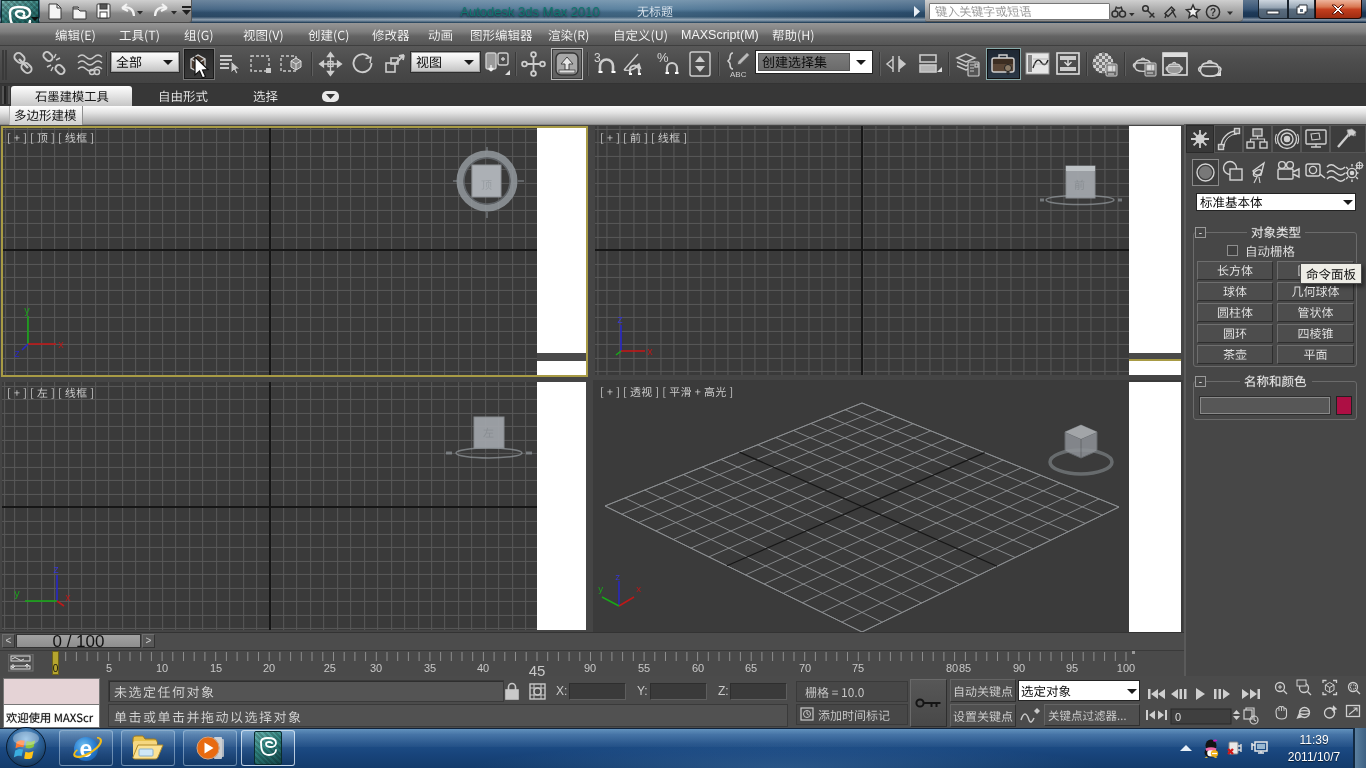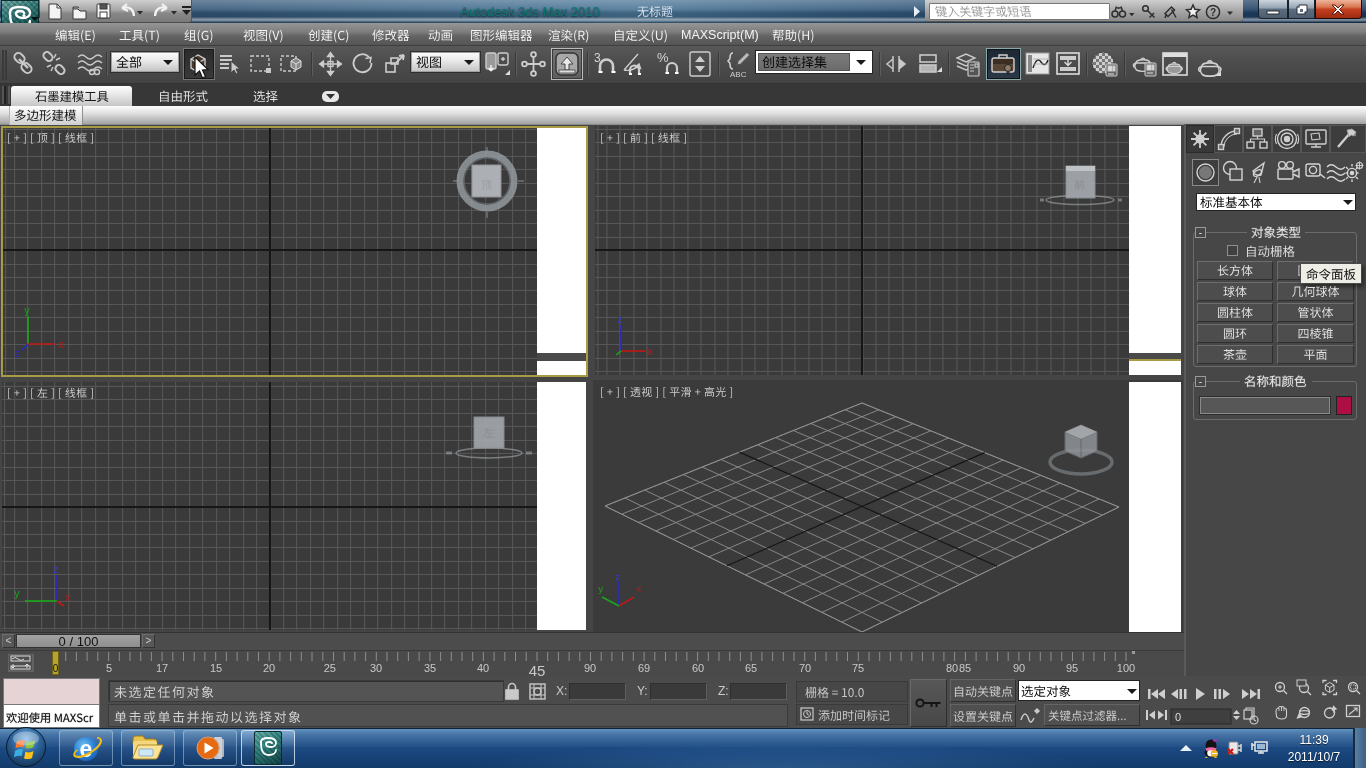--- a/index.html
+++ b/index.html
@@ -460,21 +460,21 @@
 <svg class="abs" style="left:598px;top:574px" width="50" height="40">
 <path d="M21 32 v-25" stroke="#2828c8" stroke-width="1.5"></path>
 <path d="M21 32 l15 -9" stroke="#c01818" stroke-width="1.5"></path>
 <path d="M21 32 l-17 -9" stroke="#18a818" stroke-width="1.5"></path>
 <text x="17" y="6" fill="#3838d8" font-size="9" font-family="Liberation Mono">z</text>
 <text x="38" y="18" fill="#c01818" font-size="9" font-family="Liberation Mono">x</text>
 <text x="0" y="18" fill="#18a818" font-size="9" font-family="Liberation Mono">y</text>
 </svg>
 <div class="abs" style="left:0;top:632px;width:1366px;height:18px;background:#4c4c4c;border-top:1px solid #333;"></div>
 <div class="abs" style="left:2px;top:634px;width:13px;height:14px;background:#585858;border:1px solid #6e6e6e;border-bottom-color:#333;border-right-color:#333;color:#ccc;font-size:10px;text-align:center;line-height:12px;">&lt;</div>
-<div class="abs" style="left:16px;top:634px;width:125px;height:14px;background:linear-gradient(#a2a2a2,#8e8e8e);border:1px solid #333;color:#111;font-size:13px;text-align:center;line-height:13px;">0 / 100</div>
+<div class="abs" style="left:16px;top:634px;width:125px;height:14px;background:linear-gradient(#a2a2a2,#8e8e8e);border:1px solid #333;color:#111;font-size:17px;text-align:center;line-height:13px;">0 / 100</div>
 <div class="abs" style="left:142px;top:634px;width:13px;height:14px;background:#585858;border:1px solid #6e6e6e;border-bottom-color:#333;border-right-color:#333;color:#ccc;font-size:10px;text-align:center;line-height:12px;">&gt;</div>
 <div class="abs" style="left:0;top:650px;width:1366px;height:26px;background:#4a4a4a;border-top:1px solid #3a3a3a;">
 <svg class="abs" style="left:0;top:0" width="1200" height="26">
       <line x1="55.0" y1="1" x2="55.0" y2="10" stroke="#8e8e8e"></line>
       <line x1="65.7" y1="1" x2="65.7" y2="10" stroke="#8e8e8e"></line>
       <line x1="76.4" y1="1" x2="76.4" y2="10" stroke="#8e8e8e"></line>
       <line x1="87.1" y1="1" x2="87.1" y2="10" stroke="#8e8e8e"></line>
       <line x1="97.8" y1="1" x2="97.8" y2="10" stroke="#8e8e8e"></line>
       <line x1="108.6" y1="1" x2="108.6" y2="10" stroke="#8e8e8e"></line>
       <line x1="119.3" y1="1" x2="119.3" y2="10" stroke="#8e8e8e"></line>
@@ -570,30 +570,30 @@
       <line x1="1083.2" y1="1" x2="1083.2" y2="10" stroke="#8e8e8e"></line>
       <line x1="1093.9" y1="1" x2="1093.9" y2="10" stroke="#8e8e8e"></line>
       <line x1="1104.6" y1="1" x2="1104.6" y2="10" stroke="#8e8e8e"></line>
       <line x1="1115.3" y1="1" x2="1115.3" y2="10" stroke="#8e8e8e"></line>
       <line x1="1126.0" y1="1" x2="1126.0" y2="10" stroke="#8e8e8e"></line>
       <rect x="1132" y="0" width="3" height="3" fill="#999"></rect>
     </svg>
   </div>
 <div class="abs" style="left:43px;top:662px;width:24px;height:12px;color:#c8c8c8;font-size:11px;text-align:center;">0</div>
 <div class="abs" style="left:97px;top:662px;width:24px;height:12px;color:#c8c8c8;font-size:11px;text-align:center;">5</div>
-<div class="abs" style="left:150px;top:662px;width:24px;height:12px;color:#c8c8c8;font-size:11px;text-align:center;">17</div>
+<div class="abs" style="left:150px;top:662px;width:24px;height:12px;color:#c8c8c8;font-size:11px;text-align:center;">10</div>
 <div class="abs" style="left:204px;top:662px;width:24px;height:12px;color:#c8c8c8;font-size:11px;text-align:center;">15</div>
 <div class="abs" style="left:257px;top:662px;width:24px;height:12px;color:#c8c8c8;font-size:11px;text-align:center;">20</div>
 <div class="abs" style="left:312px;top:662px;width:24px;height:12px;color:#c8c8c8;font-size:11px;text-align:right;">25</div>
 <div class="abs" style="left:364px;top:662px;width:24px;height:12px;color:#c8c8c8;font-size:11px;text-align:center;">30</div>
 <div class="abs" style="left:418px;top:662px;width:24px;height:12px;color:#c8c8c8;font-size:11px;text-align:center;">35</div>
 <div class="abs" style="left:471px;top:662px;width:24px;height:12px;color:#c8c8c8;font-size:11px;text-align:center;">40</div>
 <div class="abs" style="left:525px;top:662px;width:24px;height:12px;color:#c8c8c8;font-size:15px;text-align:center;">45</div>
 <div class="abs" style="left:578px;top:662px;width:24px;height:12px;color:#c8c8c8;font-size:11px;text-align:center;">90</div>
-<div class="abs" style="left:632px;top:662px;width:24px;height:12px;color:#c8c8c8;font-size:11px;text-align:center;">69</div>
+<div class="abs" style="left:632px;top:662px;width:24px;height:12px;color:#c8c8c8;font-size:11px;text-align:center;">55</div>
 <div class="abs" style="left:686px;top:662px;width:24px;height:12px;color:#c8c8c8;font-size:11px;text-align:center;">60</div>
 <div class="abs" style="left:739px;top:662px;width:24px;height:12px;color:#c8c8c8;font-size:11px;text-align:center;">65</div>
 <div class="abs" style="left:793px;top:662px;width:24px;height:12px;color:#c8c8c8;font-size:11px;text-align:center;">70</div>
 <div class="abs" style="left:846px;top:662px;width:24px;height:12px;color:#c8c8c8;font-size:11px;text-align:center;">75</div>
 <div class="abs" style="left:900px;top:662px;width:24px;height:12px;color:#c8c8c8;font-size:11px;text-align:center;margin-left:40px;">80</div>
 <div class="abs" style="left:953px;top:662px;width:24px;height:12px;color:#c8c8c8;font-size:11px;text-align:center;">85</div>
 <div class="abs" style="left:1007px;top:662px;width:24px;height:12px;color:#c8c8c8;font-size:11px;text-align:center;">90</div>
 <div class="abs" style="left:1060px;top:662px;width:24px;height:12px;color:#c8c8c8;font-size:11px;text-align:center;">95</div>
 <div class="abs" style="left:1114px;top:662px;width:24px;height:12px;color:#c8c8c8;font-size:11px;text-align:center;">100</div>
 <svg class="abs" style="left:8px;top:654px" width="26" height="18">

